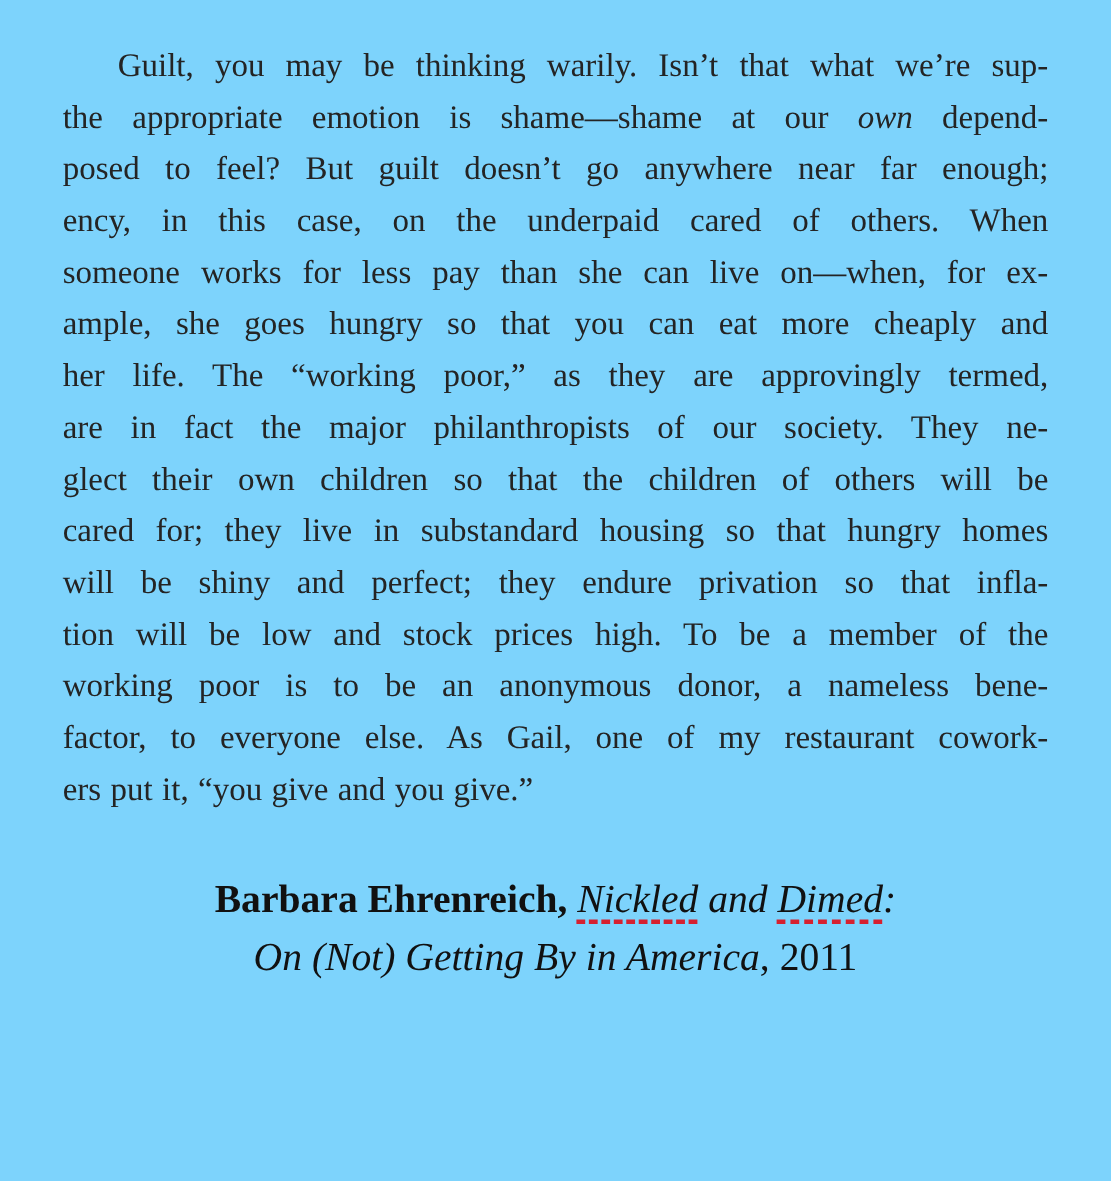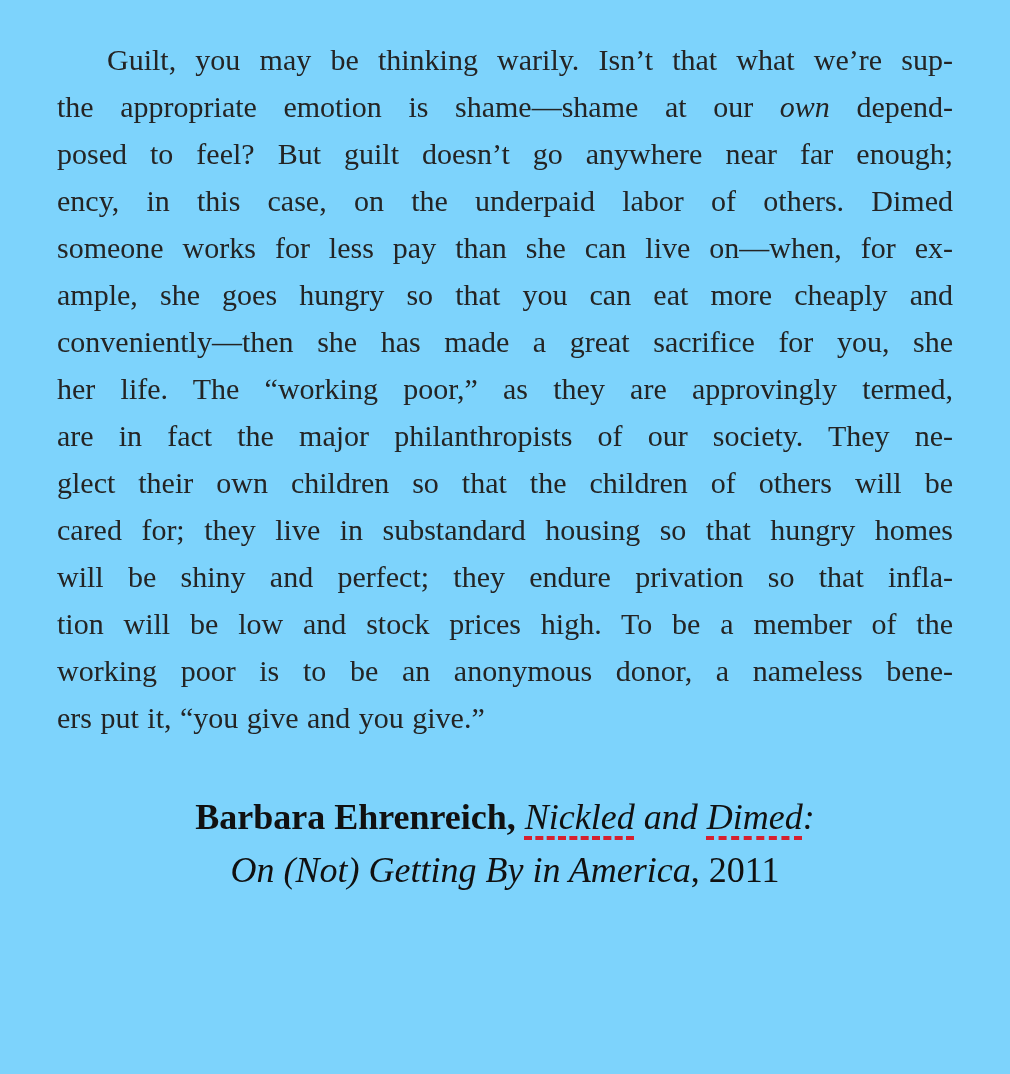--- a/index.html
+++ b/index.html
@@ -55,31 +55,31 @@
 </style>
 </head>
 <body>
 
 <div class="page">
 
   <div class="body-paragraph">
     <div class="pline first">Guilt, you may be thinking warily. Isn’t that what we’re sup-</div>
     <div class="pline"><span>the appropriate emotion is shame—shame at our </span><span class="ital">own</span><span> depend-</span></div>
     <div class="pline">posed to feel? But guilt doesn’t go anywhere near far enough;</div>
-    <div class="pline">ency, in this case, on the underpaid labor of others. Dimed</div>
+    <div class="pline">ency, in this case, on the underpaid cared of others. When</div>
     <div class="pline">someone works for less pay than she can live on—when, for ex-</div>
     <div class="pline">ample, she goes hungry so that you can eat more cheaply and</div>
-    <div class="pline">conveniently—then she has made a great sacrifice for you, she</div>
     <div class="pline">her life. The “working poor,” as they are approvingly termed,</div>
     <div class="pline">are in fact the major philanthropists of our society. They ne-</div>
     <div class="pline">glect their own children so that the children of others will be</div>
     <div class="pline">cared for; they live in substandard housing so that hungry homes</div>
     <div class="pline">will be shiny and perfect; they endure privation so that infla-</div>
     <div class="pline">tion will be low and stock prices high. To be a member of the</div>
     <div class="pline">working poor is to be an anonymous donor, a nameless bene-</div>
+    <div class="pline">factor, to everyone else. As Gail, one of my restaurant cowork-</div>
     <div class="pline last">ers put it, “you give and you give.”</div>
   </div>
 
   <div class="caption">
     <div><span class="author">Barbara Ehrenreich, </span><span class="book-title misspelled">Nickled</span><span class="book-title"> and </span><span class="book-title misspelled">Dimed</span><span class="book-title">:</span></div>
     <div><span class="book-title">On (Not) Getting By in America</span><span class="year">, 2011</span></div>
   </div>
 
 </div>
 

